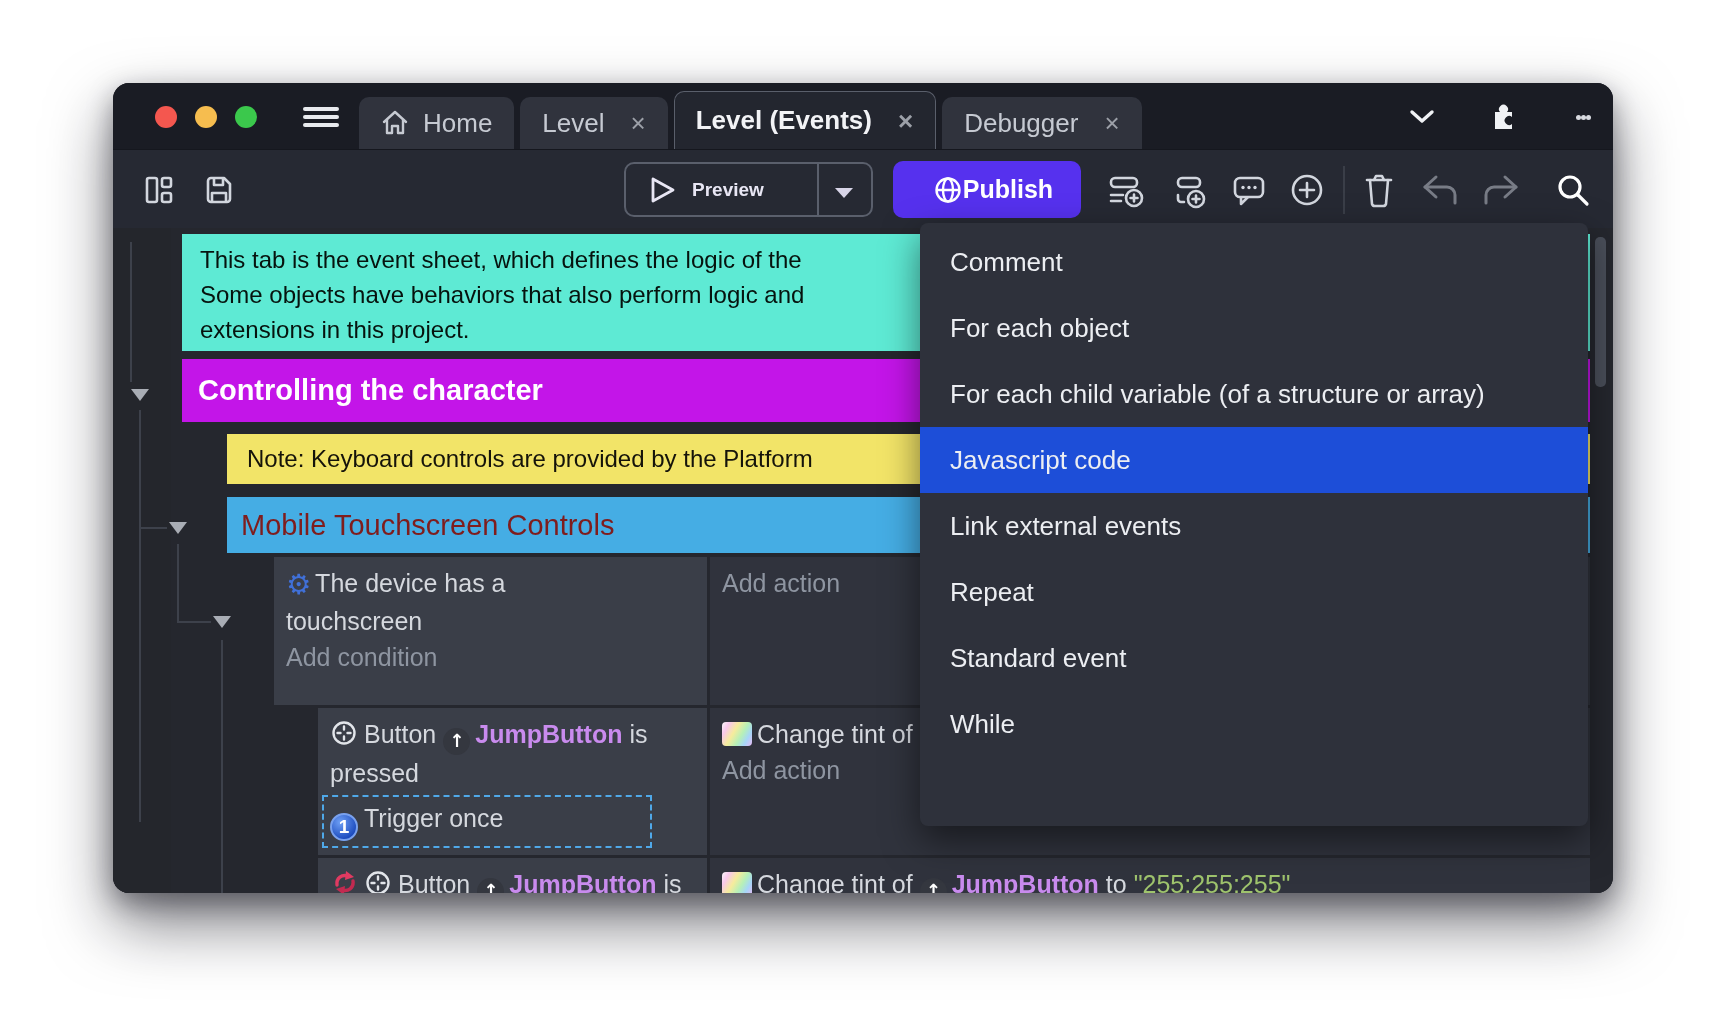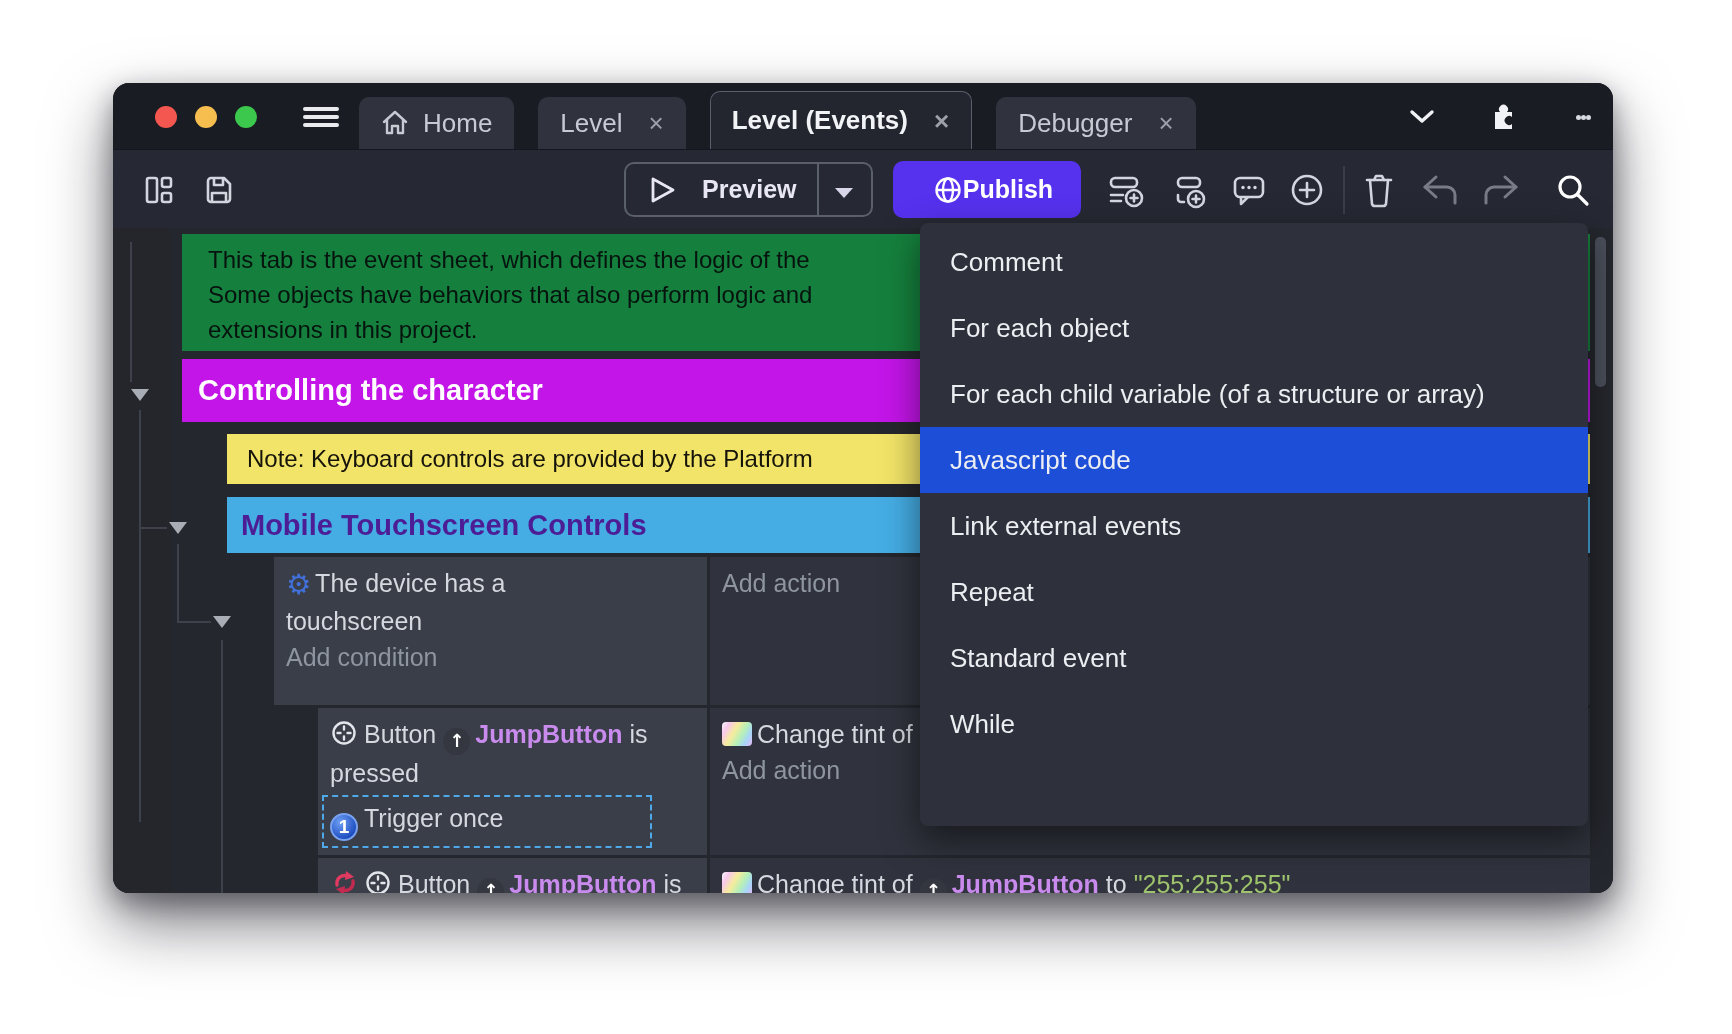--- a/index.html
+++ b/index.html
@@ -17,68 +17,68 @@
   .light { position:absolute; top:23px; width:22px; height:22px; border-radius:50%; }
   .light.red    { left:42px;  background:#F4574F; }
   .light.yellow { left:82px;  background:#F6BD4F; }
   .light.green  { left:122px; background:#3BC84C; }
   .hamburger { position:absolute; left:190px; top:24px; width:36px; height:20px; cursor:pointer; }
   .hamburger i { display:block; height:3.6px; border-radius:2px; background:#E8EAEE; margin-bottom:4.4px; }
   .tabs { position:absolute; left:246px; bottom:0; display:flex; align-items:flex-end; }
   .tab {
     display:flex; align-items:center; height:52px; padding:0 22px;
     background:#30333D; color:#C6CAD2; font-size:26px;
-    border-radius:10px 10px 0 0; margin-right:24px; white-space:nowrap;
+    border-radius:10px 10px 0 0; margin-right:6px; white-space:nowrap;
   }
   .tab.active {
     height:58px; background:#23262F; color:#F2F3F6;
     border:1px solid #5A5F6B; border-bottom:none; font-weight:700;padding-left:21px;
   }
   .tab .x { margin-left:26px; color:#9CA0A8; font-size:26px; line-height:1; }
   .tab .home-ic { margin-right:14px; display:inline-flex; }
   .tb-right { position:absolute; right:0; top:0; height:66px; }
   .tb-btn { position:absolute; top:18px; width:36px; height:32px; display:flex; align-items:center; justify-content:center; cursor:pointer; }
   .kebab i { display:block; width:5px; height:5px; border-radius:50%; background:#D8DAE0; margin:2.6px 0; }
 
   
   .toolbar { position:absolute; left:0; top:66px; width:100%; height:79px; background:#262933; border-top:1px solid #15171E; }
   .tool-ic { position:absolute; top:22px; width:40px; height:36px; display:flex; align-items:center; justify-content:center; cursor:pointer; }
   .btn-preview {
     position:absolute; left:511px; top:12px; width:249px; height:55px;
     border:2px solid #5A5F6C; border-radius:10px; background:#262933;
     display:flex; align-items:center; cursor:pointer;
   }
-  .btn-preview .lbl { font-size:25px; font-weight:700; color:#E8E6F4; margin-left:26px; }
+  .btn-preview .lbl { font-size:19px; font-weight:700; color:#E8E6F4; margin-left:16px; }
   .btn-preview .divider { position:absolute; right:52px; top:0; width:2px; height:100%; background:#5A5F6C; }
   .btn-preview .caret { position:absolute; right:18px; top:24px; width:0; height:0;
     border-left:9px solid transparent; border-right:9px solid transparent; border-top:10px solid #D8D5E8; }
   .btn-publish {
     position:absolute; left:780px; top:11px; width:188px; height:57px;
     border-radius:10px; background:#5631EE; color:#fff;
     display:flex; align-items:center; justify-content:center; gap:0;
     font-size:25px; font-weight:700; cursor:pointer;padding-left:12px;
   }
   .tool-sep { position:absolute; left:1230px; top:16px; width:2px; height:48px; background:#3A3E48; }
 
   
   .sheet { position:absolute; left:0; top:145px; right:0; bottom:0; background:#25272E; overflow:hidden; }
   .gutter { position:absolute; left:0; top:0; width:58px; height:100%; background:#24262C; }
   .tline { position:absolute; width:2px; background:#3D414B; }
   .tline.h { height:2px; }
   .tri { position:absolute; width:0; height:0; border-left:9px solid transparent; border-right:9px solid transparent; border-top:12px solid #A9ADB5; cursor:pointer; }
 
   .blk { position:absolute; }
-  .blk-comment { left:69px; top:6px; width:1408px; height:117px; background:#15803d; color:#06130E;
-    font-size:24px; line-height:35px; padding:8px 26px; overflow:hidden; white-space:nowrap; cursor:pointer; }
+  .blk-comment { left:69px; top:6px; width:1408px; height:117px; background:#5eead4; color:#06130E;
+    font-size:24px; line-height:35px; padding:8px 18px; overflow:hidden; white-space:nowrap; cursor:pointer; }
   .blk-group { left:69px; top:131px; width:1408px; height:63px; background:#C315E8; color:#FFFFFF;
     font-size:29px; font-weight:700; line-height:63px; padding-left:16px; cursor:pointer; }
   .blk-note { left:114px; top:206px; width:1363px; height:50px; background:#F2E468; color:#15130A;
     font-size:24px; line-height:50px; padding-left:20px; overflow:hidden; white-space:nowrap; cursor:pointer; }
-  .blk-subgroup { left:114px; top:269px; width:1363px; height:56px; background:#45ADE4; color:#4c1d95;
-    font-size:29px; font-weight:700; line-height:56px; padding-left:14px; cursor:pointer; }
+  .blk-subgroup { left:114px; top:269px; width:1363px; height:56px; background:#45ADE4; color:#7f1d1d;
+    font-size:29px; font-weight:400; line-height:56px; padding-left:14px; cursor:pointer; }
 
   .cell { position:absolute; background:#3A3E48; padding:8px 12px; font-size:25px; line-height:36px; color:#D5D8DE; cursor:pointer; }
   .acell { position:absolute; background:#30333D; padding:8px 12px; font-size:25px; line-height:36px; color:#D5D8DE; cursor:pointer; }
   .row1-c { left:161px; top:329px; width:433px; height:148px; }
   .row1-a { left:597px; top:329px; width:880px; height:148px; }
   .row2-c { left:205px; top:480px; width:389px; height:147px; }
   .row2-a { left:597px; top:480px; width:880px; height:147px; }
   .row3-c { left:205px; top:630px; width:389px; height:160px; }
   .row3-a { left:597px; top:630px; width:880px; height:160px; }
 

